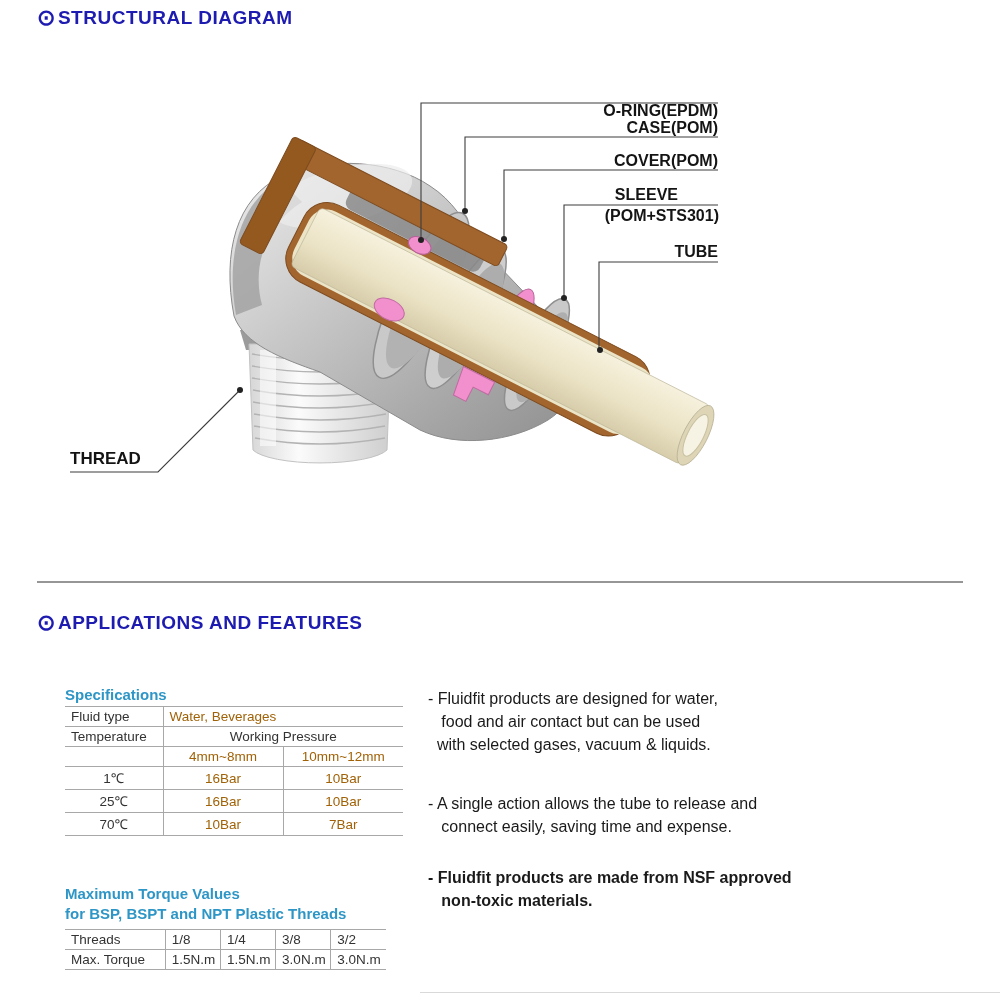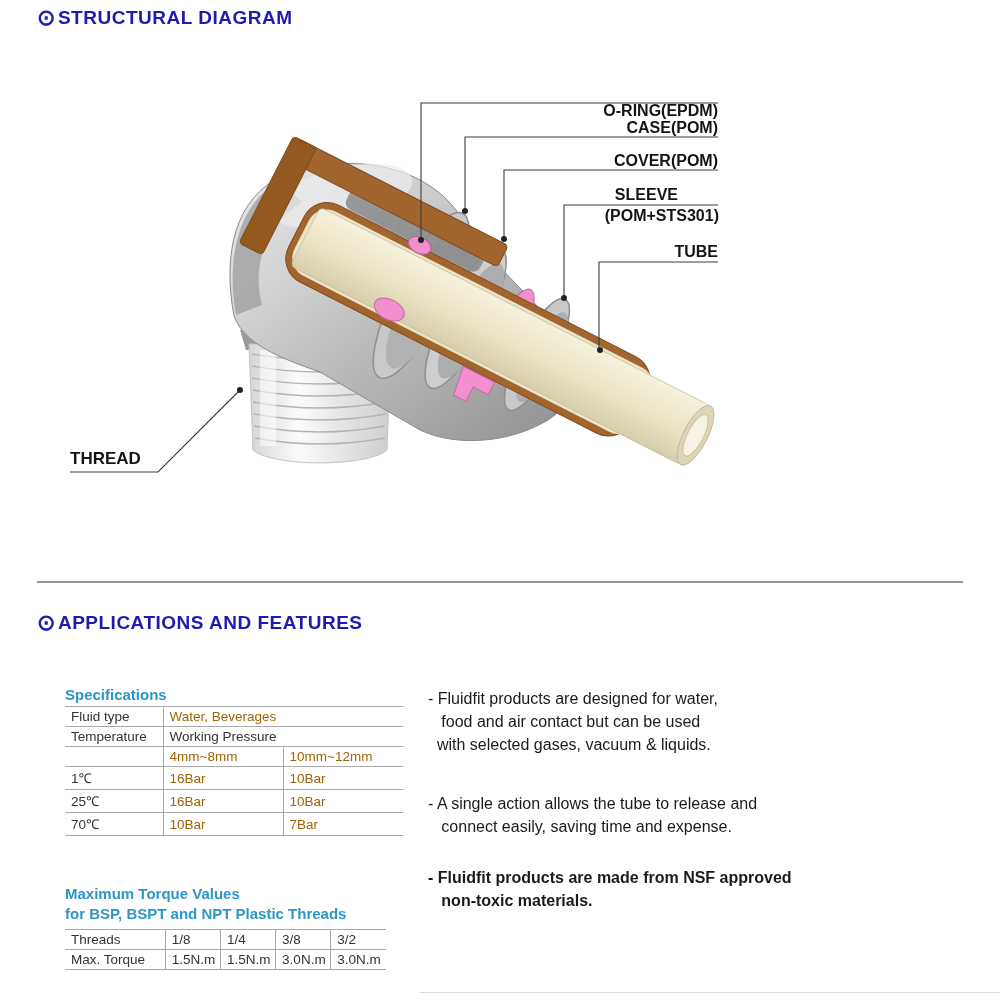--- a/index.html
+++ b/index.html
@@ -32,21 +32,21 @@
   
   .sub-heading { position:absolute; color:#2e96c6; font-weight:bold; font-size:15px; }
   #spec-heading { left:65px; top:686px; }
   #torque-heading { left:65px; top:884px; line-height:20px; }
 
   table.dtable { border-collapse:collapse; table-layout:fixed; font-size:13.5px; color:#333; }
   table.dtable td { border-top:1px solid #a8a8a8; border-bottom:1px solid #a8a8a8;
     padding:2px 6px; vertical-align:middle; }
   table.dtable td.lbl { width:98px; }
   table.dtable td.vsep { border-left:1px solid #a8a8a8; }
-  table.dtable td.c { text-align:left; }
+  table.dtable td.c { text-align:center; }
   .blue { color:#a16207; }
 
   #spec-table { position:absolute; left:65px; top:706px; width:338px; }
   #spec-table td.half { width:120px; }
   #torque-table { position:absolute; left:65px; top:929px; width:321px; }
   #torque-table td.lbl { width:100px; }
   #torque-table td.q { width:55px; }
 
   
   #features { position:absolute; left:428px; top:687px; width:500px; font-size:16px;

